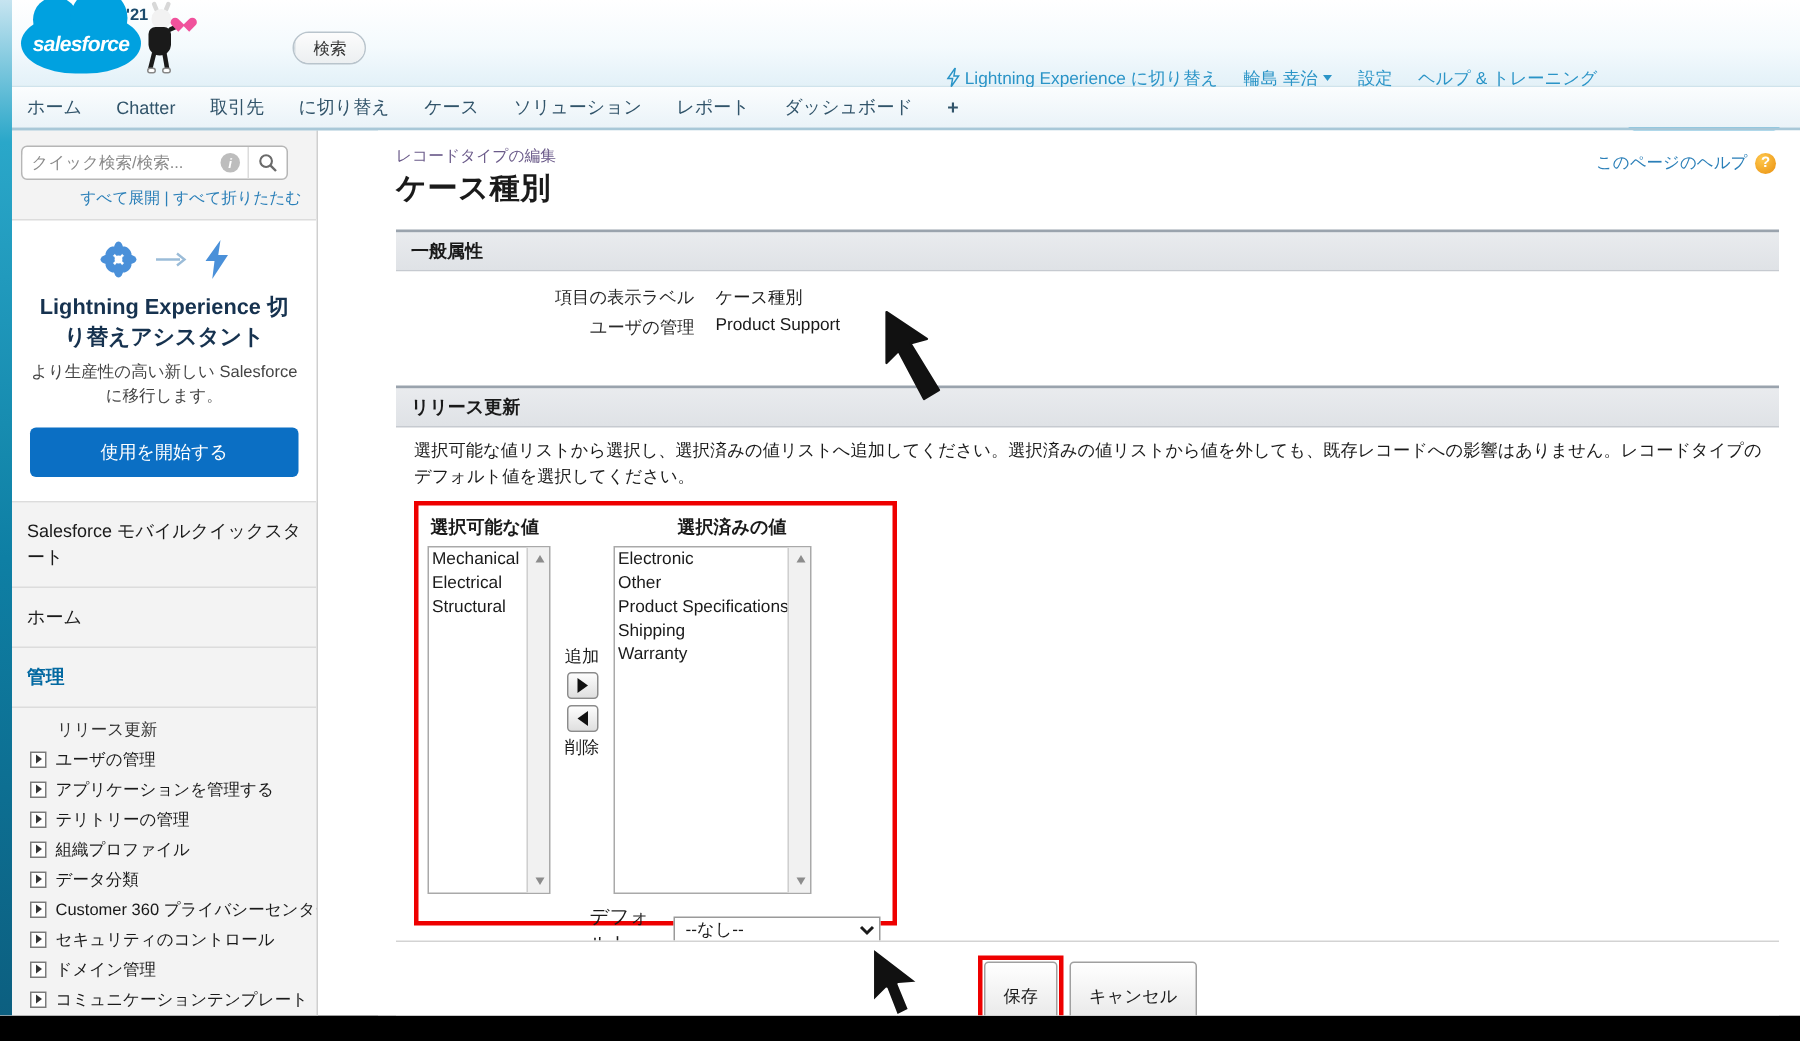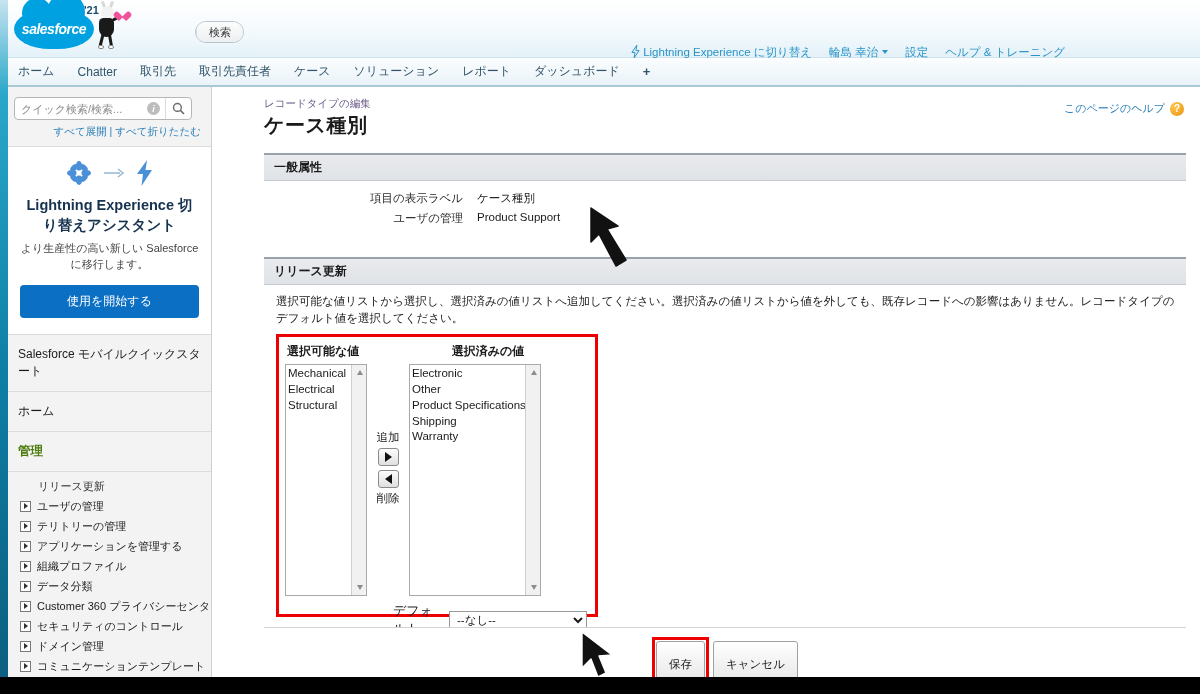--- a/index.html
+++ b/index.html
@@ -252,21 +252,21 @@
     background: #0b6fc4; color: #fff;
     border: none; border-radius: 4px;
     padding: 8px 0; font-size: 12px; cursor: pointer;
     font-family: inherit;
   }
 
   .sb-section {
     border-bottom: 1px solid #dcdcdc;
     padding: 11px 8px 11px 10px;
     margin-left: -8px; padding-left: 18px;
-    font-size: 12px; color: #4d7c0f;
+    font-size: 12px; color: #0369a1;
     cursor: pointer;
   }
   .sb-section.bold { font-weight: bold; font-size: 12.5px; cursor: default; }
   .sb-section.link { color: #1a1a1a; }
 
   .sb-list { padding: 4px 0 0 0; margin-left: -8px; }
   .sb-item {
     display: flex; align-items: center;
     padding: 2.5px 0 2.5px 20px;
     font-size: 11px; color: #1a1a1a; cursor: pointer;
@@ -467,21 +467,21 @@
         <span>サービス</span>
           <i class="caret-dn"></i>
       </span>
     </div>
   </div>
 
   <div class="tabbar">
     <span class="tab">ホーム</span>
     <span class="tab">Chatter</span>
     <span class="tab">取引先</span>
-    <span class="tab">取引先責任者</span>
+    <span class="tab">に切り替え</span>
     <span class="tab">ケース</span>
     <span class="tab">ソリューション</span>
     <span class="tab">レポート</span>
     <span class="tab">ダッシュボード</span>
     <span class="tab-plus">+</span>
   </div>
 
   <div class="body-wrap">
 
     <div class="sidebar">
@@ -538,25 +538,25 @@
       <div class="sb-section bold">管理</div>
 
       <div class="sb-list">
         <div class="sb-item plain">リリース更新</div>
         <div class="sb-item">
             <i class="tri"></i>
             <span>ユーザの管理</span>
           </div>
         <div class="sb-item">
             <i class="tri"></i>
+            <span>アプリケーションを管理する</span>
+          </div>
+        <div class="sb-item">
+            <i class="tri"></i>
             <span>テリトリーの管理</span>
-          </div>
-        <div class="sb-item">
-            <i class="tri"></i>
-            <span>アプリケーションを管理する</span>
           </div>
         <div class="sb-item">
             <i class="tri"></i>
             <span>組織プロファイル</span>
           </div>
         <div class="sb-item">
             <i class="tri"></i>
             <span>データ分類</span>
           </div>
         <div class="sb-item">

